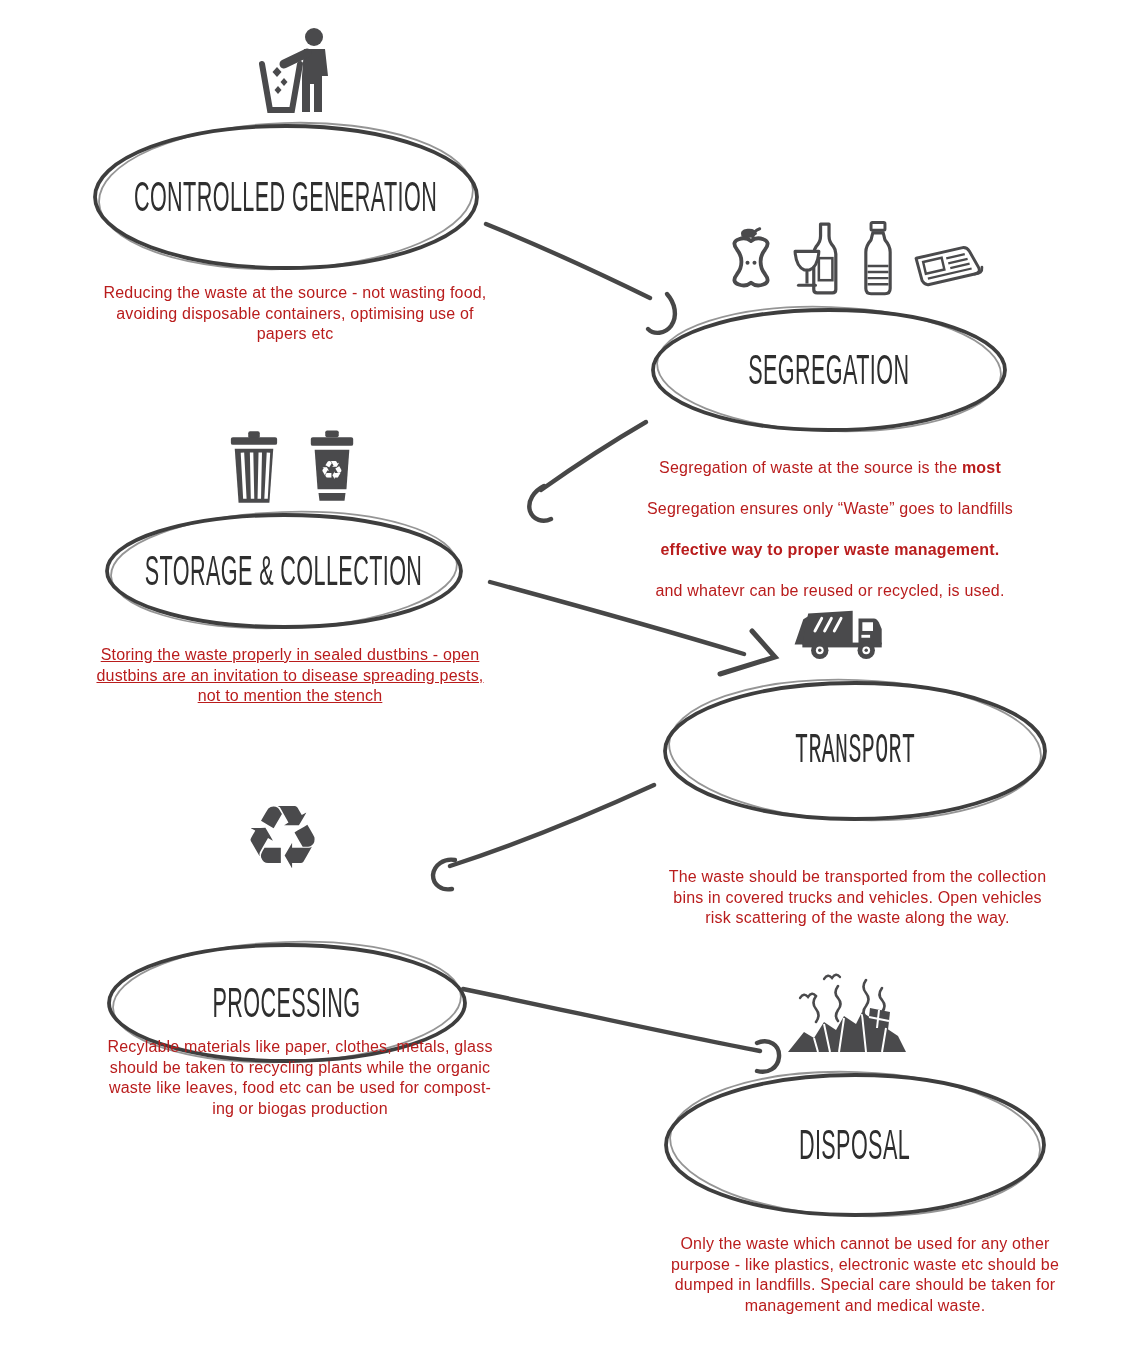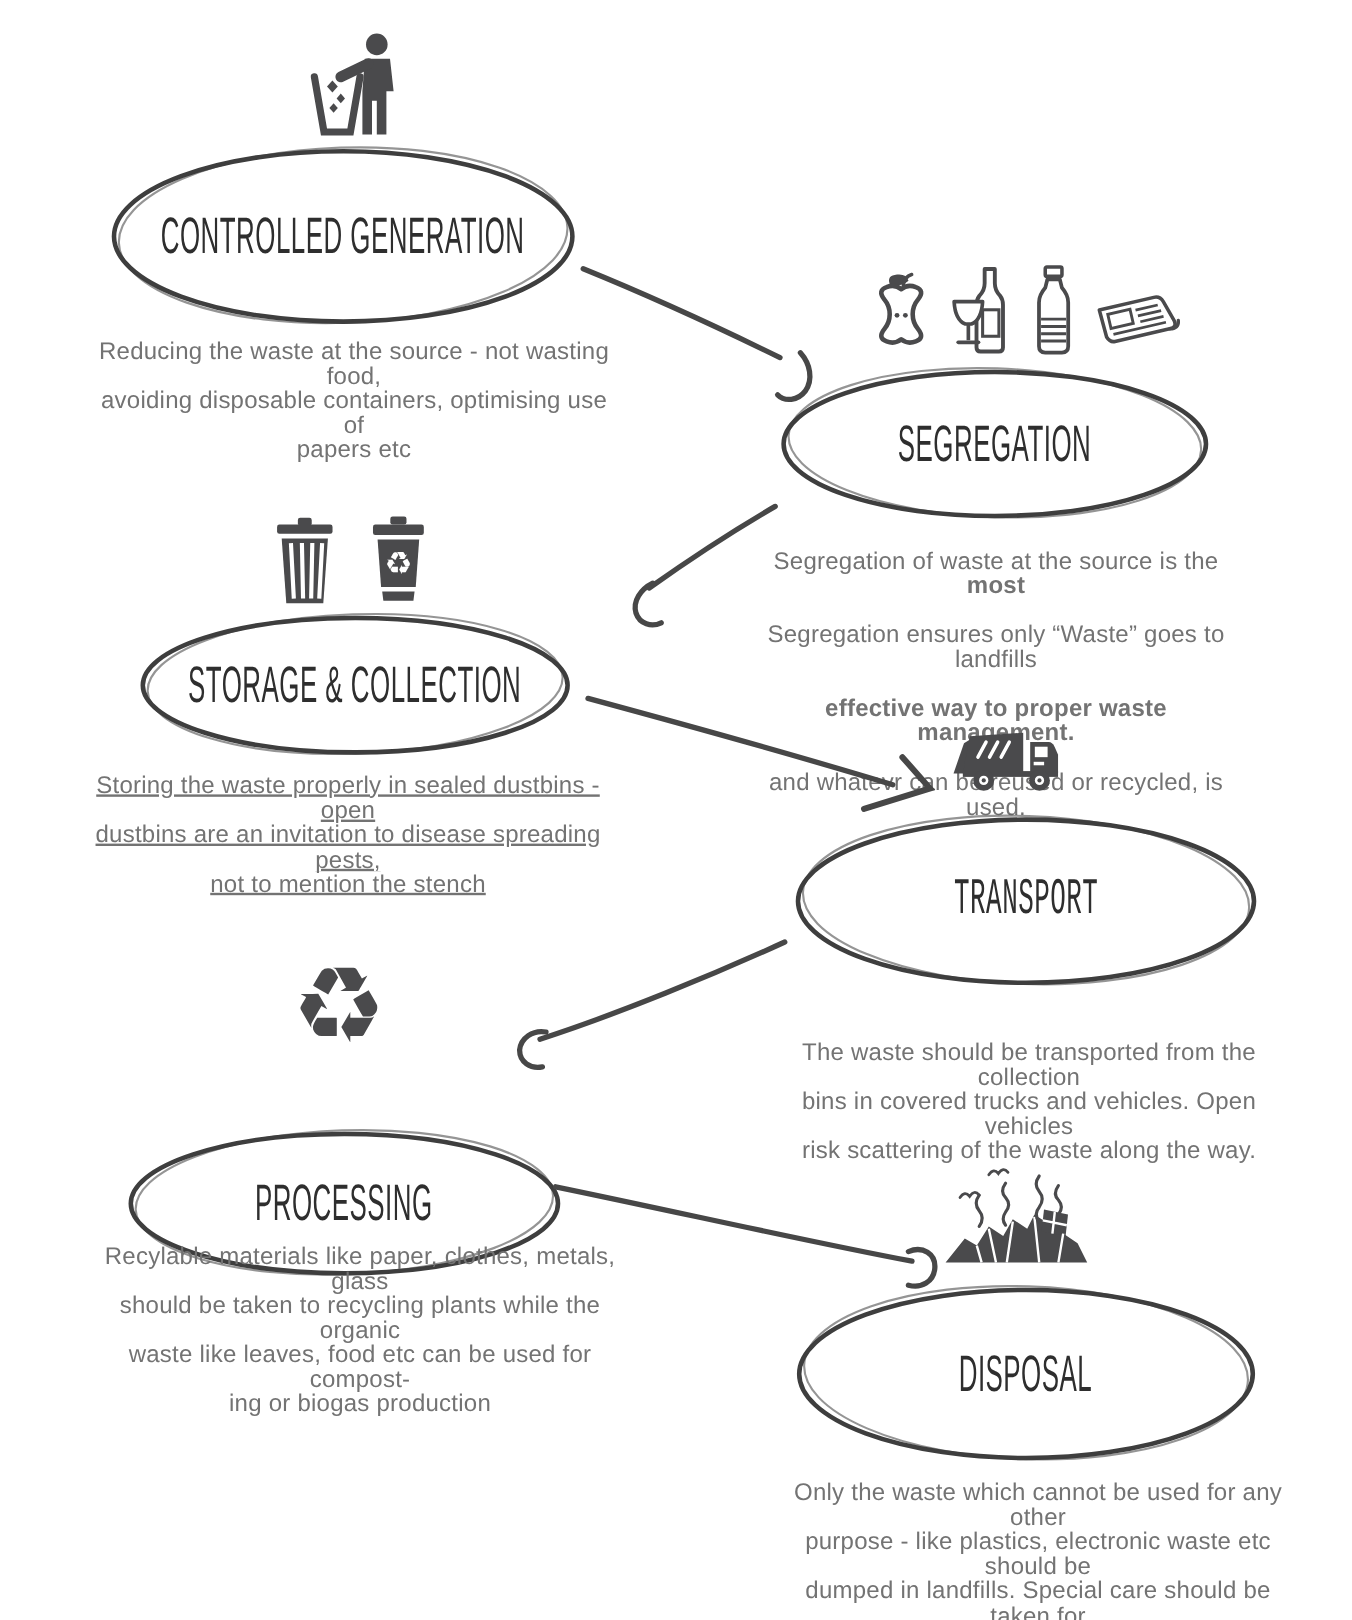--- a/index.html
+++ b/index.html
@@ -9,22 +9,22 @@
   }
   .abs{position:absolute;}
   .stage-oval{position:absolute;display:flex;align-items:center;justify-content:center;}
   .stage-oval svg{position:absolute;left:0;top:0;}
   .stage-title{
     position:relative;display:inline-block;
     font-size:27px;font-weight:400;color:#2e2e2e;letter-spacing:0.5px;
     transform:scale(0.8,1.58);white-space:nowrap;
   }
   .desc{
-    position:absolute;text-align:center;font-size:20px;line-height:20.5px;
-    color:#737373;white-space:pre-line;letter-spacing:0.2px;
+    position:absolute;text-align:center;font-size:16px;line-height:20.5px;
+    color:#b91c1c;white-space:pre-line;letter-spacing:0.2px;
   }
   .desc-line{white-space:normal;}
   .icon-row{position:absolute;display:flex;align-items:flex-end;}
   .glyph-icon{
     position:absolute;color:#4a4a4c;font-size:88px;line-height:82px;
     font-family:"DejaVu Sans", sans-serif;
   }
   .arrows{position:absolute;left:0;top:0;pointer-events:none;}
 </style>
 </head>
@@ -114,21 +114,21 @@
       <g fill="#4a4a4c">
         <rect x="20" y="1" width="14" height="7" rx="2"></rect>
         <rect x="5" y="8" width="44" height="9" rx="2"></rect>
         <path d="M9,21 H45 L42,62 H12 Z"></path>
         <path d="M13,66 H41 L40,74 H14 Z"></path>
       </g>
       <text x="27" y="51" font-size="27" fill="#ffffff" text-anchor="middle" font-family="DejaVu Sans, sans-serif">♻</text>
     </svg>
   </div>
 
-  <div class="stage-oval" style="left:112px;top:508px;width:368px;height:126px;">
+  <div class="stage-oval" style="left:100px;top:508px;width:368px;height:126px;">
     <svg width="368" height="126" viewBox="0 0 368 126">
       <ellipse cx="184" cy="63" rx="177" ry="56" fill="none" stroke="#3e3e3e" stroke-width="3.8"></ellipse>
       <ellipse cx="184" cy="62" rx="173" ry="58" fill="none" stroke="#3e3e3e" stroke-width="1.8" opacity="0.55" transform="rotate(-2 184 63)"></ellipse>
     </svg>
     <span class="stage-title">STORAGE &amp; COLLECTION</span>
   </div>
 
   <div class="desc" style="left:70px;top:645px;width:440px;text-decoration:underline;">Storing the waste properly in sealed dustbins - open
 dustbins are an invitation to disease spreading pests,
 not to mention the stench</div>
@@ -197,21 +197,21 @@
     <svg width="392" height="154" viewBox="0 0 392 154">
       <ellipse cx="196" cy="77" rx="189" ry="70" fill="none" stroke="#3e3e3e" stroke-width="3.8"></ellipse>
       <ellipse cx="196" cy="76" rx="185" ry="72" fill="none" stroke="#3e3e3e" stroke-width="1.8" opacity="0.55" transform="rotate(2 196 77)"></ellipse>
     </svg>
     <span class="stage-title">DISPOSAL</span>
   </div>
 
   <div class="desc" style="left:650px;top:1234px;width:430px;">Only the waste which cannot be used for any other
 purpose - like plastics, electronic waste etc should be
 dumped in landfills. Special care should be taken for
-electrical and medical waste.</div>
+management and medical waste.</div>
 
   <svg class="arrows" width="1127" height="1350" viewBox="0 0 1127 1350">
     <g fill="none" stroke="#474747" stroke-width="4.4" stroke-linecap="round">
       <g>
         <path d="M486,224 C545,248 605,276 650,298"></path>
         <path d="M667,294 C675,303 678,316 671,326 C665,334 654,335 648,329"></path>
       </g>
       <g>
         <path d="M646,422 C608,444 572,468 541,490"></path>
         <path d="M544,486 C534,491 527,501 530,511 C533,520 543,523 551,519"></path>

